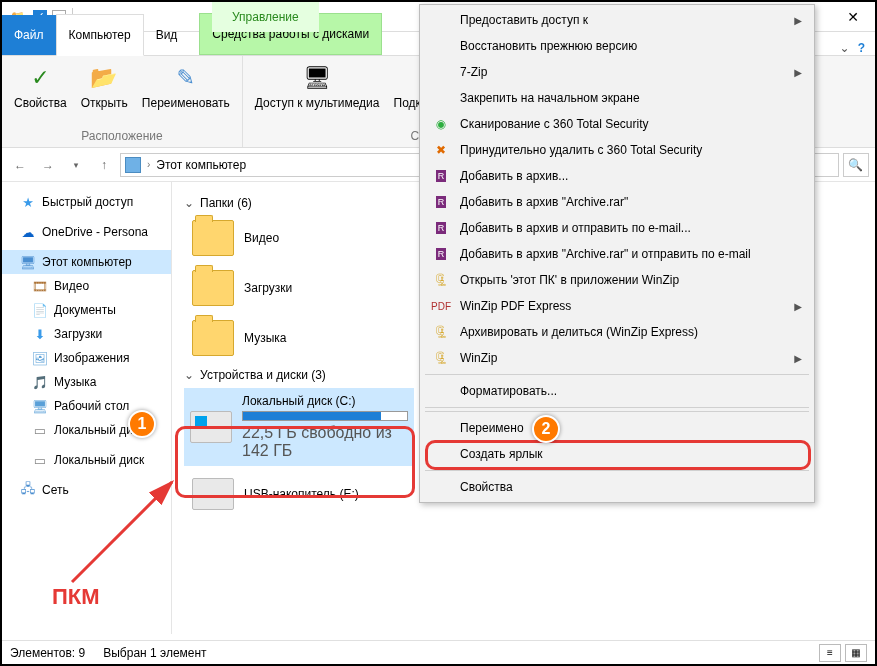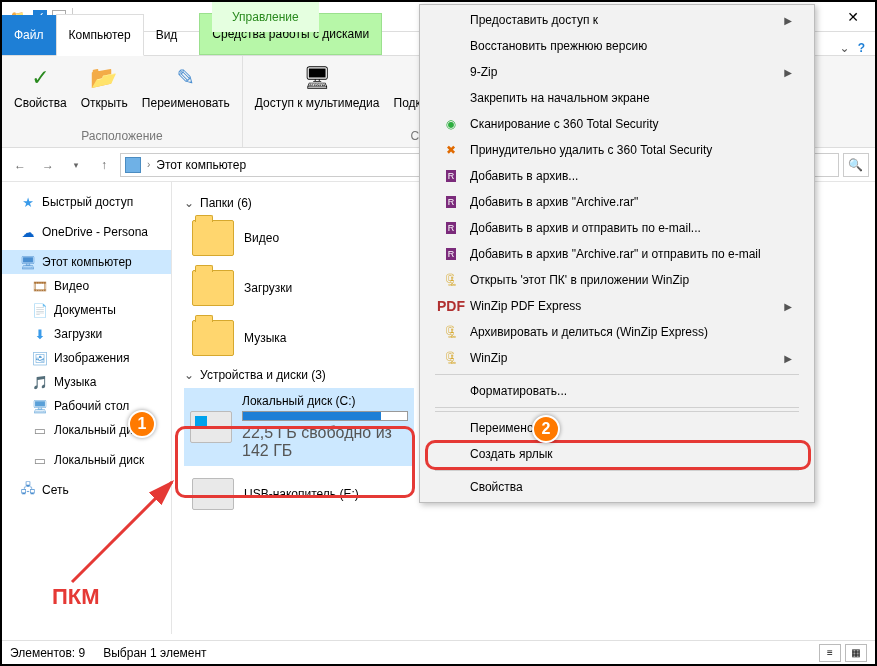--- a/index.html
+++ b/index.html
@@ -41,21 +41,21 @@
 .folder-ico{width:42px;height:36px;background:#ffd66e;border:1px solid #d6a82e;border-radius:2px;position:relative}
 .folder-ico::before{content:"";position:absolute;top:-6px;left:2px;width:16px;height:6px;background:#ffd66e;border:1px solid #d6a82e;border-bottom:none;border-radius:2px 2px 0 0}
 .drive-ico{width:42px;height:32px;background:#e9e9e9;border:1px solid #bbb;border-radius:2px;position:relative}
 .drive-ico.win::before{content:"";position:absolute;left:4px;top:4px;width:12px;height:12px;background:#00a2ed}
 .drive{display:flex;align-items:center;gap:10px;padding:6px;width:230px;margin-bottom:8px}
 .drive.sel{background:#cce8ff}
 .drive .info{flex:1}
 .drive .bar{height:10px;border:1px solid #999;background:#fff;margin:3px 0;position:relative}
 .drive .bar .fill{height:100%;background:#1e7fd6}
 .drive .sub{font-size:16px;color:#555}
-.ctxmenu{position:absolute;top:2px;left:417px;width:396px;background:#f2f2f2;border:1px solid #bcbcbc;box-shadow:2px 2px 6px rgba(0,0,0,.25);padding:2px 14px;z-index:50}
+.ctxmenu{position:absolute;top:2px;left:417px;width:396px;background:#f2f2f2;border:1px solid #bcbcbc;box-shadow:2px 2px 6px rgba(0,0,0,.25);padding:2px 4px;z-index:50}
 .mi{display:flex;align-items:center;padding:4px 24px 4px 8px;gap:10px;position:relative}
 .mi .mico{width:18px;height:18px;flex:0 0 18px;display:flex;align-items:center;justify-content:center;font-size:13px}
 .mi .arr{position:absolute;right:8px;color:#555;font-size:10px}
 .msep{height:1px;background:#d0d0d0;margin:3px 1px}
 .callout{position:absolute;border:3px solid #e53935;border-radius:10px;pointer-events:none;z-index:60}
 .badge{position:absolute;width:28px;height:28px;border-radius:50%;background:#ff7a00;border:2px solid #fff;box-shadow:0 0 4px rgba(0,0,0,.4);color:#fff;font-weight:bold;font-size:16px;display:flex;align-items:center;justify-content:center;z-index:70}
 .status{position:absolute;bottom:0;left:0;right:0;height:24px;border-top:1px solid #e0e0e0;display:flex;align-items:center;padding:0 8px;gap:18px;font-size:11px;color:#333;background:#fff}
 .status .views{margin-left:auto;display:flex;gap:4px}
 .vbtn{width:22px;height:18px;border:1px solid #bbb;display:flex;align-items:center;justify-content:center;font-size:10px}
 .arrow-svg{position:absolute;z-index:55;pointer-events:none}
@@ -253,21 +253,21 @@
       <span class="mico"></span>
       <span>Предоставить доступ к</span>
       <span class="arr">▶</span>
     </div>
     <div class="mi">
       <span class="mico"></span>
       <span>Восстановить прежнюю версию</span>
     </div>
     <div class="mi">
       <span class="mico"></span>
-      <span>9-Zip</span>
+      <span>7-Zip</span>
       <span class="arr">▶</span>
     </div>
     <div class="mi">
       <span class="mico"></span>
       <span>Закрепить на начальном экране</span>
     </div>
     <div class="mi">
       <span class="mico">
         <span style="color:#2cae3e">◉</span>
       </span>
@@ -304,21 +304,21 @@
       <span>Добавить в архив "Archive.rar" и отправить по e-mail</span>
     </div>
     <div class="mi">
       <span class="mico">
         <span style="color:#d6a82e">🗜</span>
       </span>
       <span>Открыть 'этот ПК' в приложении WinZip</span>
     </div>
     <div class="mi">
       <span class="mico">
-        <span style="color:#b03030;font-size:14px;font-weight:bold">PDF</span>
+        <span style="color:#b03030;font-size:10px;font-weight:normal">PDF</span>
       </span>
       <span>WinZip PDF Express</span>
       <span class="arr">▶</span>
     </div>
     <div class="mi">
       <span class="mico">
         <span style="color:#d6a82e">🗜</span>
       </span>
       <span>Архивировать и делиться (WinZip Express)</span>
     </div>

